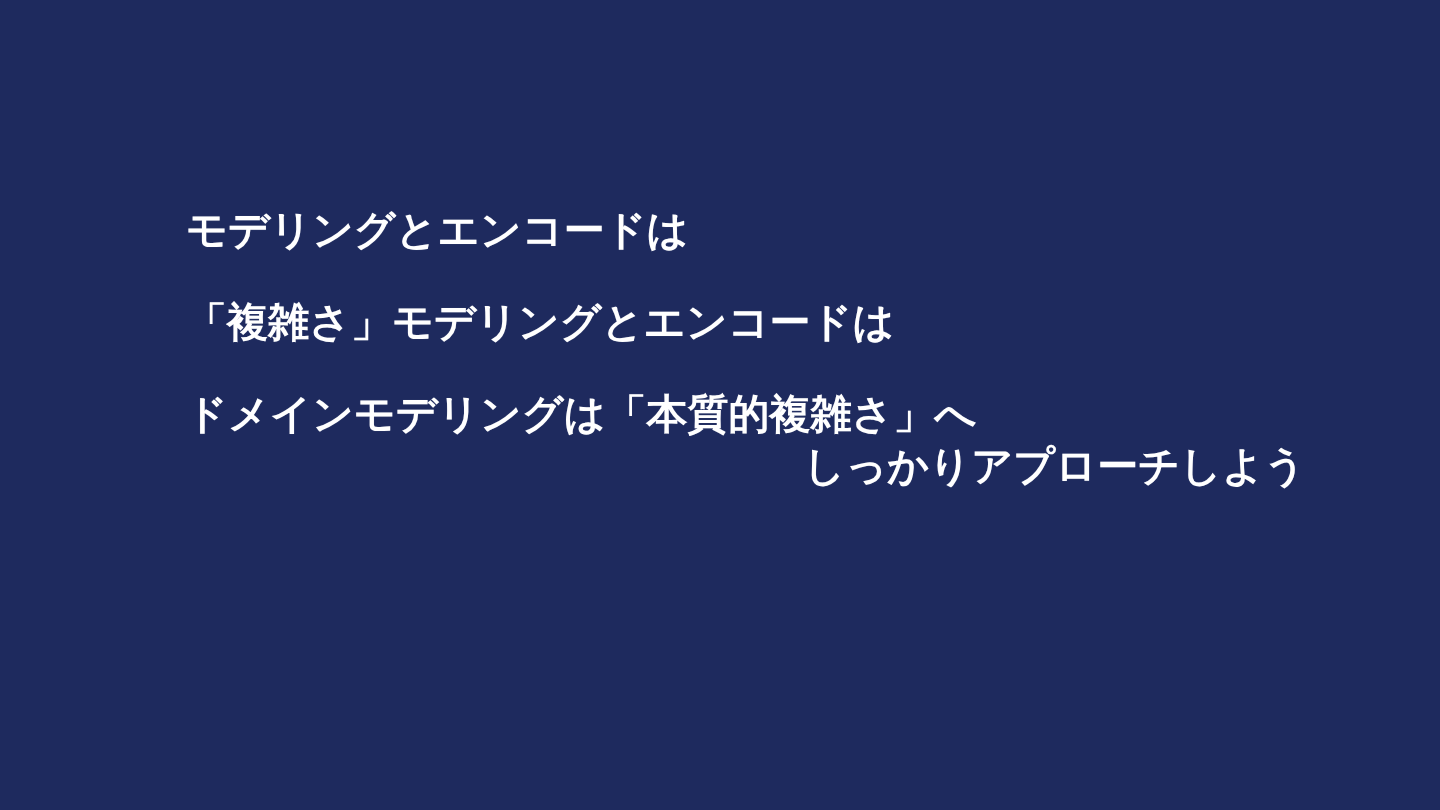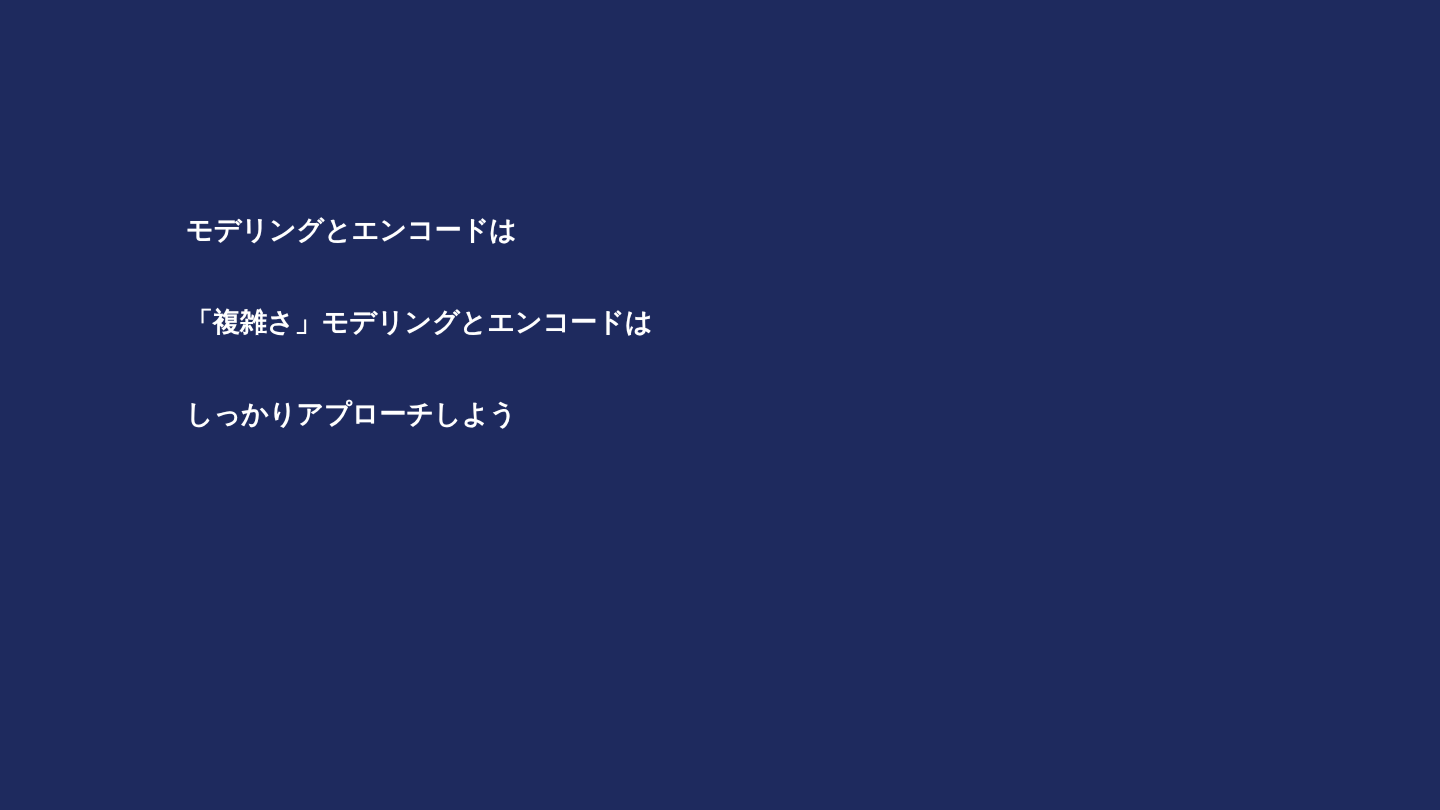--- a/index.html
+++ b/index.html
@@ -28,50 +28,51 @@
 
   #body-text {
     position: absolute;
     left: 186px;
     top: 206px;
     width: 1120px;
   }
   .text-line {
     color: #ffffff;
     font-weight: bold;
-    font-size: 27px;
+    font-size: 41px;
     line-height: 48px;
     letter-spacing: 0px;
     white-space: pre;
     text-shadow: 0 0 1px rgba(255,255,255,0.25);
   }
   .para {
     margin: 0 0 44px 0;
   }
   .para:last-child { margin-bottom: 0; }
-  .para .text-line + .text-line { margin-top: 4px; }
+  .para .text-line + .text-line { margin-top: 4px; text-align: right; }
 </style>
 </head>
 <body>
 
 <div id="slide">
 
   <div class="border-band" id="border-top"></div>
 
   <div id="body-text">
 
     <div class="para">
       <div class="text-line">モデリングとエンコードは</div>
     </div>
 
     <div class="para">
       <div class="text-line">「複雑さ」モデリングとエンコードは</div>
     </div>
 
     <div class="para">
+      <div class="text-line">ドメインモデリングは「本質的複雑さ」へ</div>
       <div class="text-line">しっかりアプローチしよう</div>
     </div>
 
   </div>
 
   <div class="border-band" id="border-bottom"></div>
 
 </div>
 
 </body></html>

